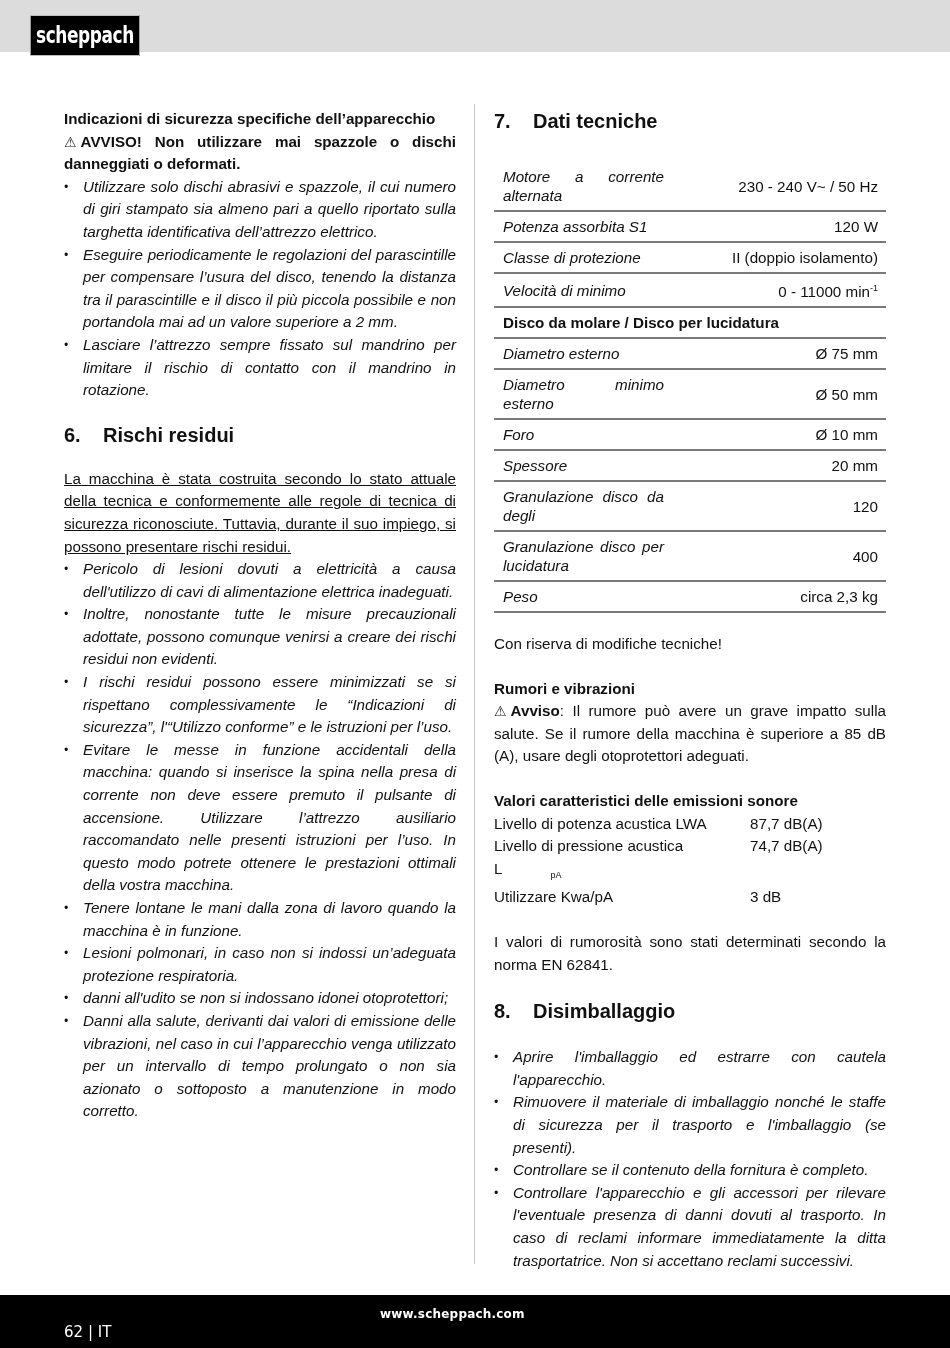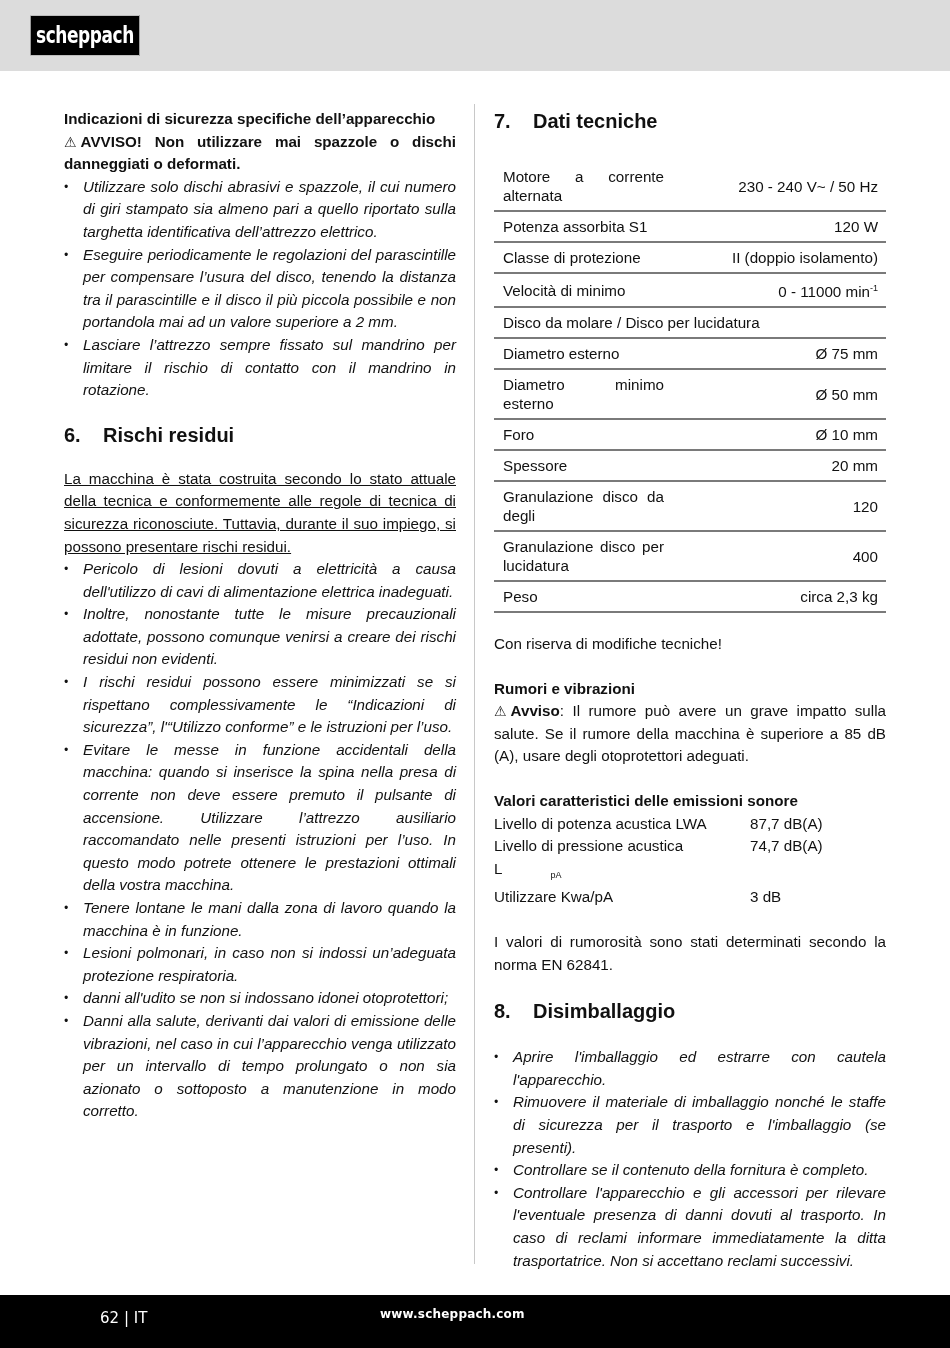--- a/index.html
+++ b/index.html
@@ -1,19 +1,19 @@
 <!DOCTYPE html>
 <html><head>
 <meta charset="utf-8">
 <style>
   * { box-sizing: border-box; margin: 0; padding: 0; }
   html, body { width: 950px; height: 1348px; background: #ffffff; overflow: hidden; }
   body { position: relative; font-family: "Liberation Sans", sans-serif; color: #111111; }
 
-  .topbar { position: absolute; left: 0; top: 0; width: 950px; height: 71px; background: #dcdcdc; }
+  .topbar { position: absolute; left: 0; top: 0; width: 950px; height: 52px; background: #dcdcdc; }
   .logo { position: absolute; left: 30px; top: 15px; width: 110px; height: 41px; background: #000;
           border: 1px solid #bdbdbd; color: #fff; font-family: "DejaVu Sans Condensed", "DejaVu Sans", sans-serif;
           font-weight: bold; font-size: 23px; letter-spacing: -0.5px; text-align: center; line-height: 38px;
           transform: scaleX(0.82); transform-origin: left center; width: 134px; }
 
   .col { position: absolute; top: 108px; font-size: 15.2px; line-height: 22.6px; }
   .col.left { left: 64px; width: 392px; }
   .col.right { left: 494px; width: 392px; }
   .divider { position: absolute; left: 474px; top: 104px; width: 1px; height: 1160px; background: #c8c8c8; }
 
@@ -24,29 +24,29 @@
   ul.bullets { list-style: none; font-style: italic; }
   ul.bullets li { position: relative; padding-left: 19px; text-align: justify; }
   ul.bullets li::before { content: "•"; position: absolute; left: 0; top: 0; font-size: 12px; }
 
   h2 { font-size: 20px; font-weight: bold; line-height: 26px; display: flex; }
   h2 .num { width: 39px; }
 
   .spec-table { width: 392px; border-collapse: collapse; margin-top: 28px; font-size: 15.2px; }
   .spec-table td { border-bottom: 2px solid #7a7a7a; padding: 5px 8px 5px 9px; line-height: 19px; vertical-align: middle; }
   .spec-table td.val { text-align: right; white-space: nowrap; }
-  .spec-table td.lbl { width: 178px; text-align: justify; }
-  .spec-table tr.section td { font-weight: normal; }
+  .spec-table td.lbl { width: 178px; text-align: justify; font-style: italic; }
+  .spec-table tr.section td { font-weight: bold; }
   .spec-table sup { font-size: 9px; }
 
   .noise-grid { display: grid; grid-template-columns: 256px 136px; }
   .noise-grid sub { font-size: 9px; padding-left: 48px; }
 
   .footer { position: absolute; left: 0; top: 1295px; width: 950px; height: 53px; background: #000; color: #fff; }
-  .footer .pg { position: absolute; left: 64px; top: 14px; font-size: 15px; font-family: "DejaVu Sans", sans-serif; margin-left: 36px; }
+  .footer .pg { position: absolute; left: 64px; top: 28px; font-size: 15px; font-family: "DejaVu Sans", sans-serif; }
   .footer .url { position: absolute; left: 380px; top: 12px; font-size: 12px; font-family: "DejaVu Sans", sans-serif; font-weight: bold; letter-spacing: 0.2px; }
 </style>
 </head>
 <body>
 
 <div class="topbar">
   <div class="logo">scheppach</div>
 </div>
 
 <div class="divider"></div>

